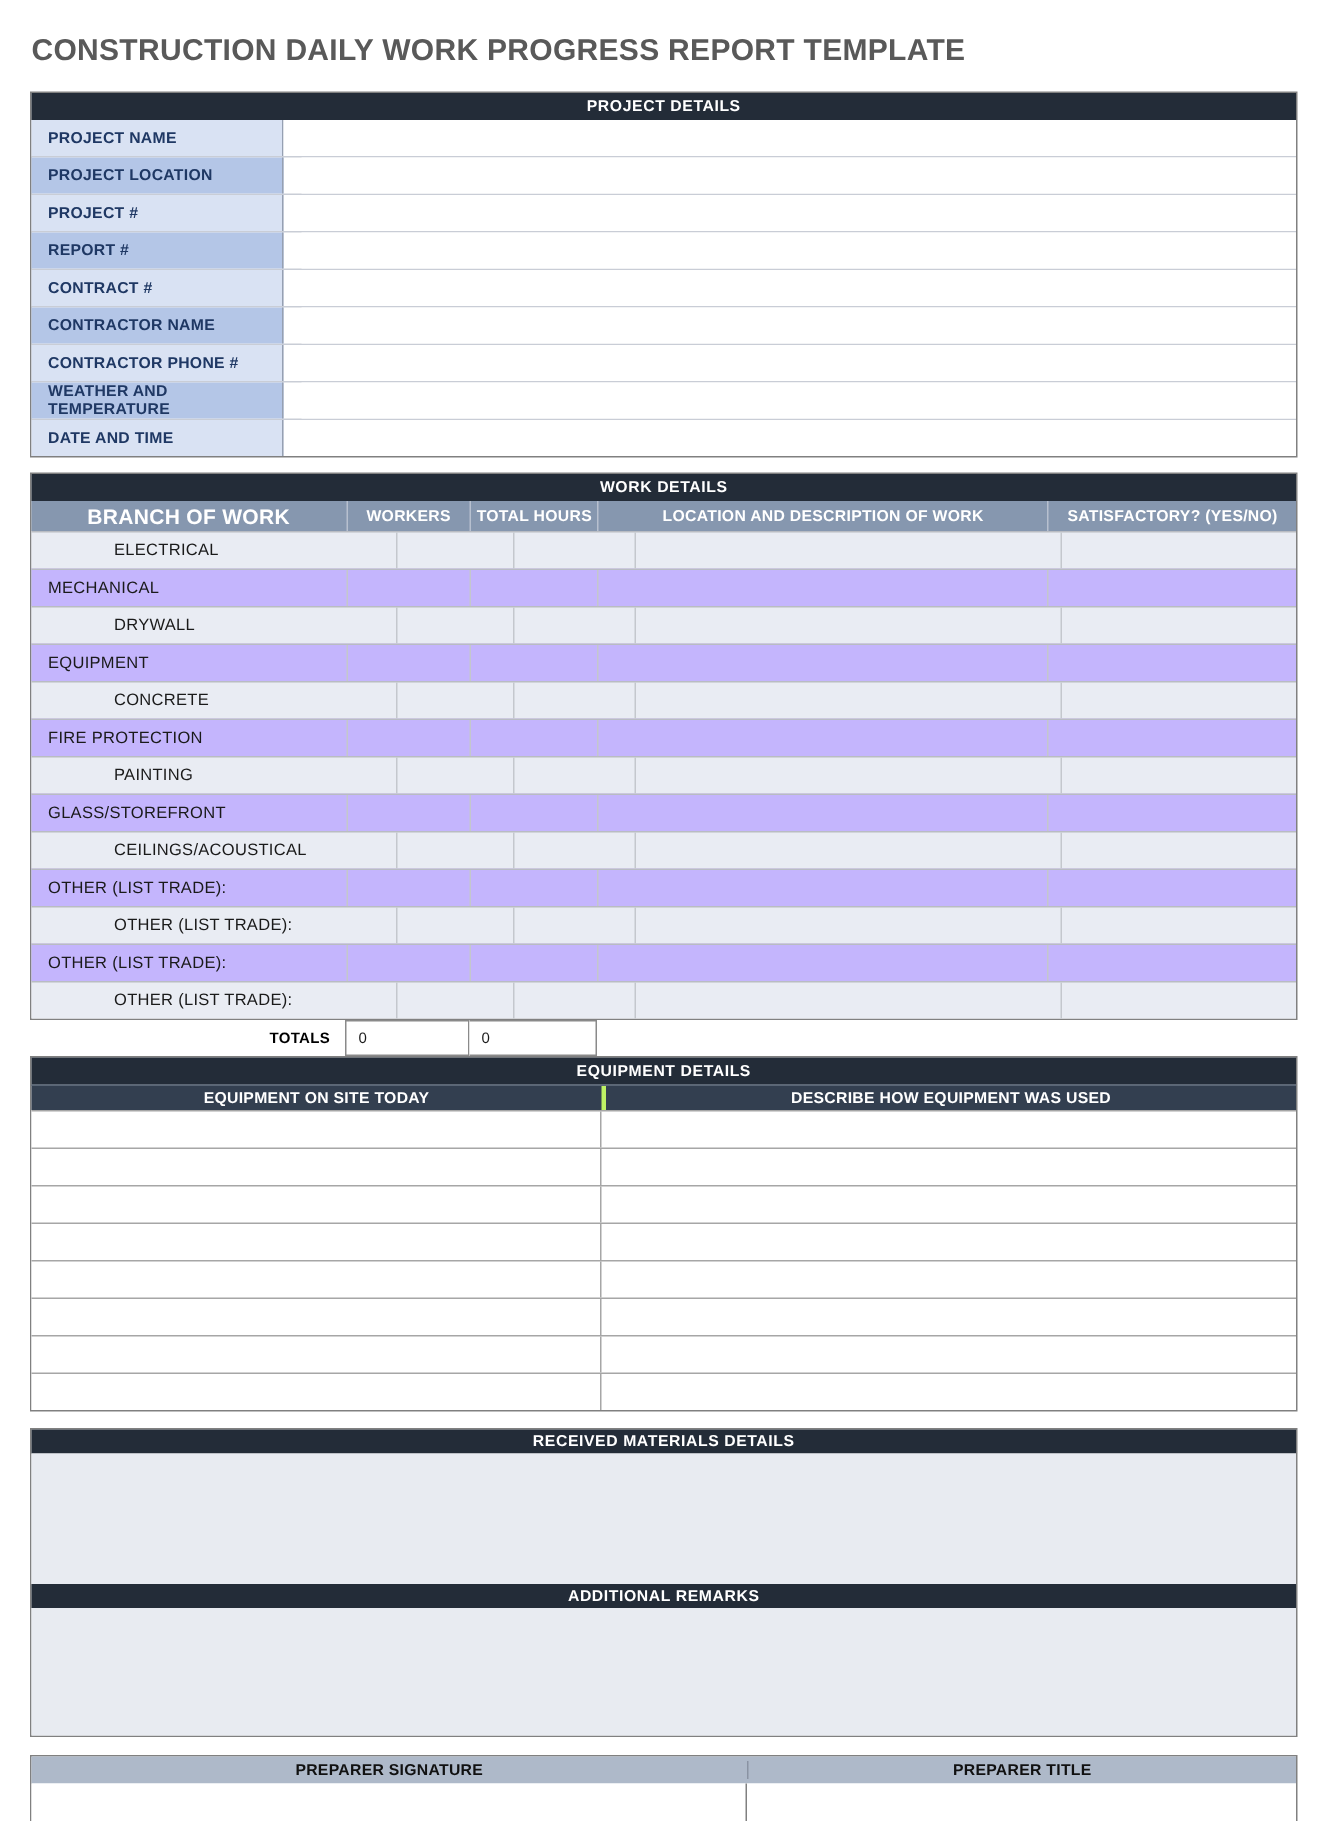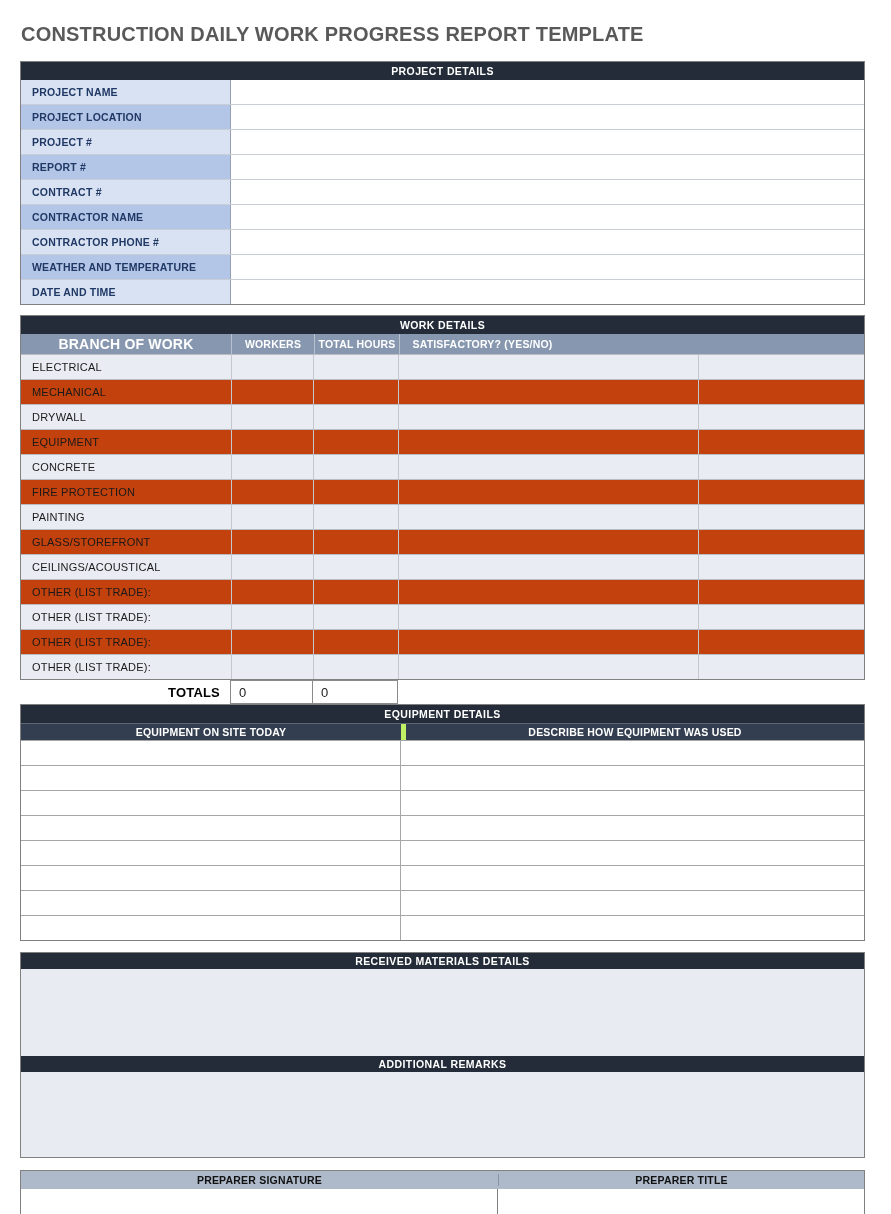--- a/index.html
+++ b/index.html
@@ -24,65 +24,65 @@
   }
   .sec-hdr.thin{height:16px;}
 
   .block{border:1px solid #808080;box-sizing:border-box;}
 
   
   .project-block{margin-bottom:10px;}
   .pd-row{display:flex;height:24px;}
   .pd-row + .pd-row{border-top:1px solid #C9CDD6;gap:12px;}
   .pd-label{
-    width:210px;box-sizing:border-box;padding-left:11px;
+    width:168px;box-sizing:border-box;padding-left:11px;
     display:flex;align-items:center;
     font-size:10.5px;font-weight:bold;color:var(--label-text);
     border-right:1px solid #96A0B2;letter-spacing:.2px;
   }
   .pd-light{background:var(--label-light);}
   .pd-med{background:var(--label-medium);}
   .pd-value{flex:1;background:#ffffff;}
 
   
   .wd-colhdr{display:flex;height:20px;background:var(--col-header);color:#ffffff;}
   .wd-colhdr > div{
     box-sizing:border-box;display:flex;align-items:center;justify-content:center;
     font-size:10.5px;font-weight:bold;letter-spacing:.2px;text-align:center;
   }
   .wd-colhdr > div + div{border-left:1px solid #B7C0CF;}
-  .wd-row{display:flex;height:24px;background:#c2410c;border-top:1px solid #B9BCC2;}
-  .wd-row.alt{background:var(--row-alt);}
+  .wd-row{display:flex;height:24px;background:#c4b5fd;border-top:1px solid #B9BCC2;}
+  .wd-row.alt{background:var(--row-alt);padding-left:44px;}
   .wd-row > div{box-sizing:border-box;}
   .wd-row > div + div{border-left:1px solid #C4C7CD;}
   .c0{width:210px;display:flex;align-items:center;padding-left:11px;
       font-size:11px;color:#1a1a1a;letter-spacing:.2px;}
   .c1{width:83px;} .c2{width:85px;} .c3{width:301px;} .c4{width:166px;}
 
-  .totals-row{display:flex;height:24px;width:845px;font-size:13px;}
+  .totals-row{display:flex;height:24px;width:845px;font-size:10px;}
   .totals-label{
     width:210px;box-sizing:border-box;display:flex;align-items:center;
     justify-content:flex-end;padding-right:10px;font-weight:bold;color:#000;
     letter-spacing:.2px;
   }
   .totals-cell{
     box-sizing:border-box;background:#fff;border:1px solid #8a8a8a;
     display:flex;align-items:center;padding-left:8px;color:#1a1a1a;
   }
   .totals-cell.tc-workers{width:83px;}
   .totals-cell.tc-hours{width:85px;border-left:none;}
 
   
   .equipment-block{margin-bottom:11px;}
   .eq-subhdr{display:flex;height:16px;background:var(--subheader-dark);color:#fff;border-top:1px solid #5A6676;}
   .eq-subhdr > div{
     box-sizing:border-box;display:flex;align-items:center;justify-content:center;
     font-size:10.5px;font-weight:bold;letter-spacing:.2px;
   }
-  .eq-col0{width:380px;} .eq-col1{flex:1;border-left:5px solid #bef264;text-align:right;}
+  .eq-col0{width:380px;} .eq-col1{flex:1;border-left:3px solid #bef264;text-align:right;}
   .eq-row{display:flex;height:24px;background:#fff;border-top:1px solid #A6A6A6;}
   .eq-row > .eq-c0{width:380px;box-sizing:border-box;border-right:1px solid #A6A6A6;}
   .eq-row > .eq-c1{flex:1;}
 
   
   .materials-block{margin-bottom:12px;}
   .panel-body{background:var(--panel-gray);}
   .rm-body{height:87px;}
   .ar-body{height:85px;}
 
@@ -153,20 +153,21 @@
   </div>
 </div>
   </div>
 
   <div class="tbl block">
     <div class="sec-hdr">WORK DETAILS</div>
     <div class="wd-colhdr">
       <div class="c0" style="justify-content:center;padding-left:0;font-size:14px;color:#fff;">BRANCH OF WORK</div>
       <div class="c1">WORKERS</div>
       <div class="c2">TOTAL HOURS</div>
+      <div class="c3">LOCATION AND DESCRIPTION OF WORK</div>
       <div class="c4">SATISFACTORY? (YES/NO)</div>
     </div>
     <div id="wd-rows">
   <div class="wd-row alt">
     <div class="c0">ELECTRICAL</div>
     <div class="c1"></div>
     <div class="c2"></div>
     <div class="c3"></div>
     <div class="c4"></div>
   </div>

